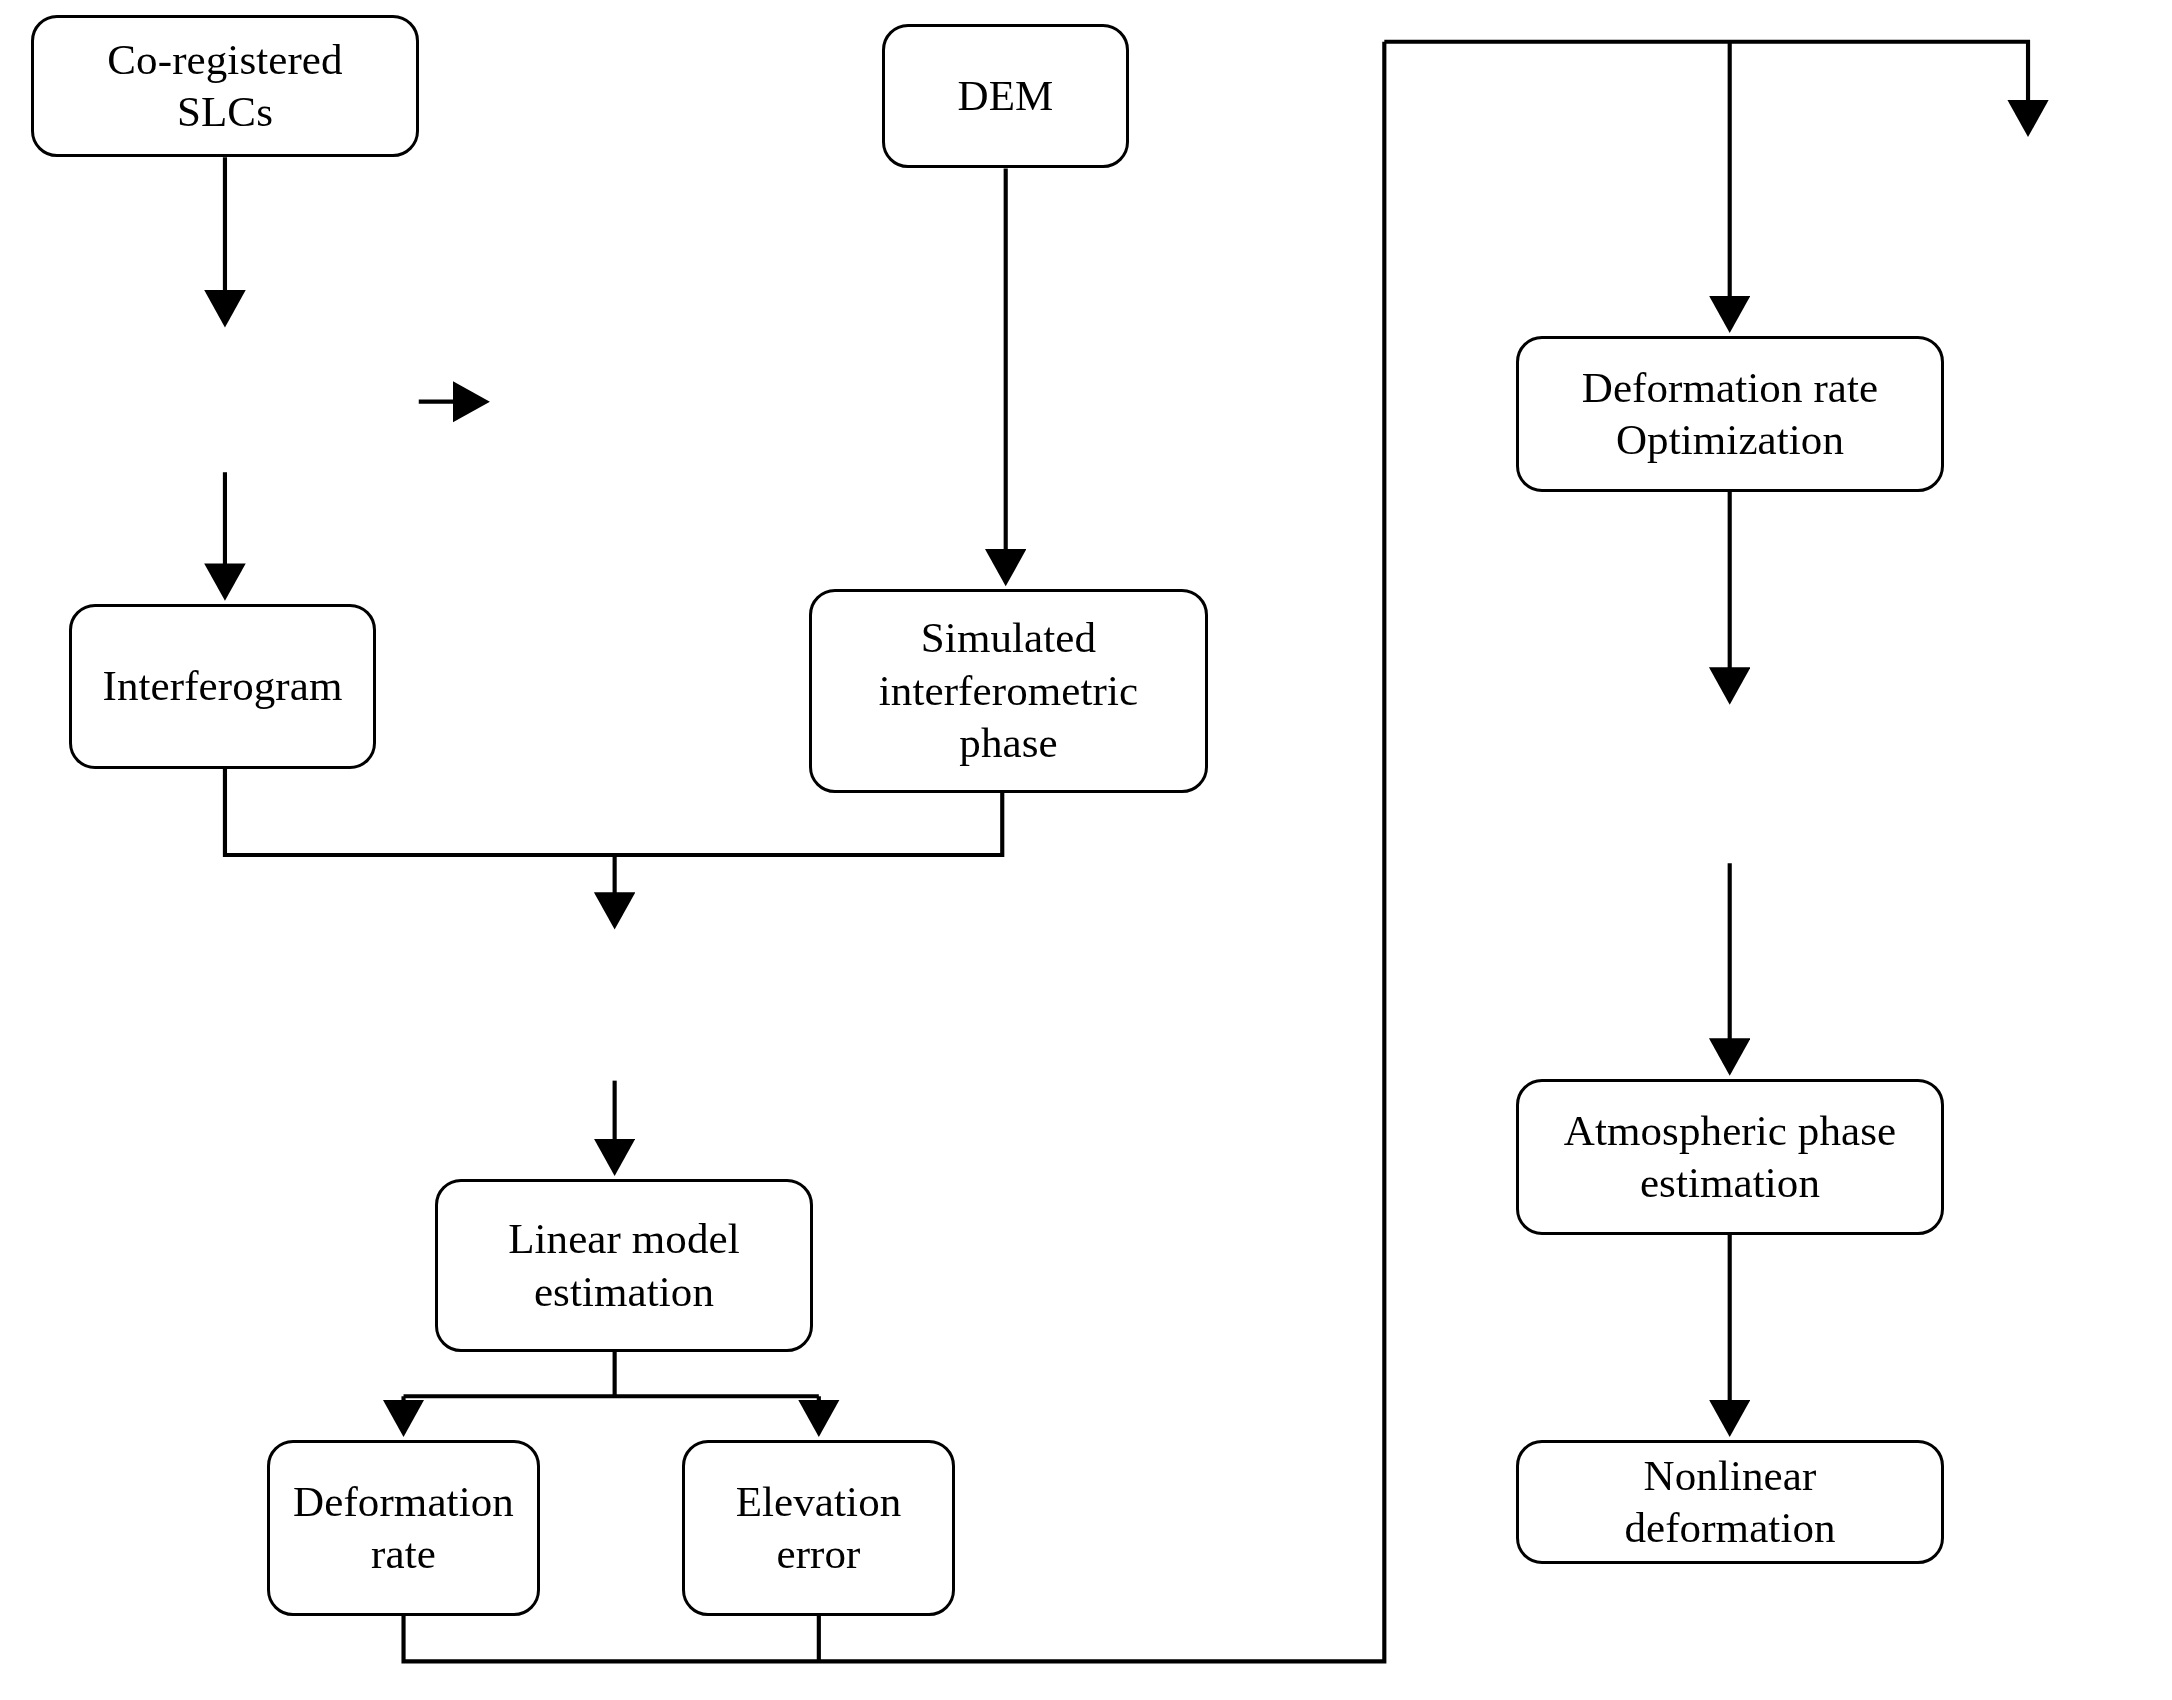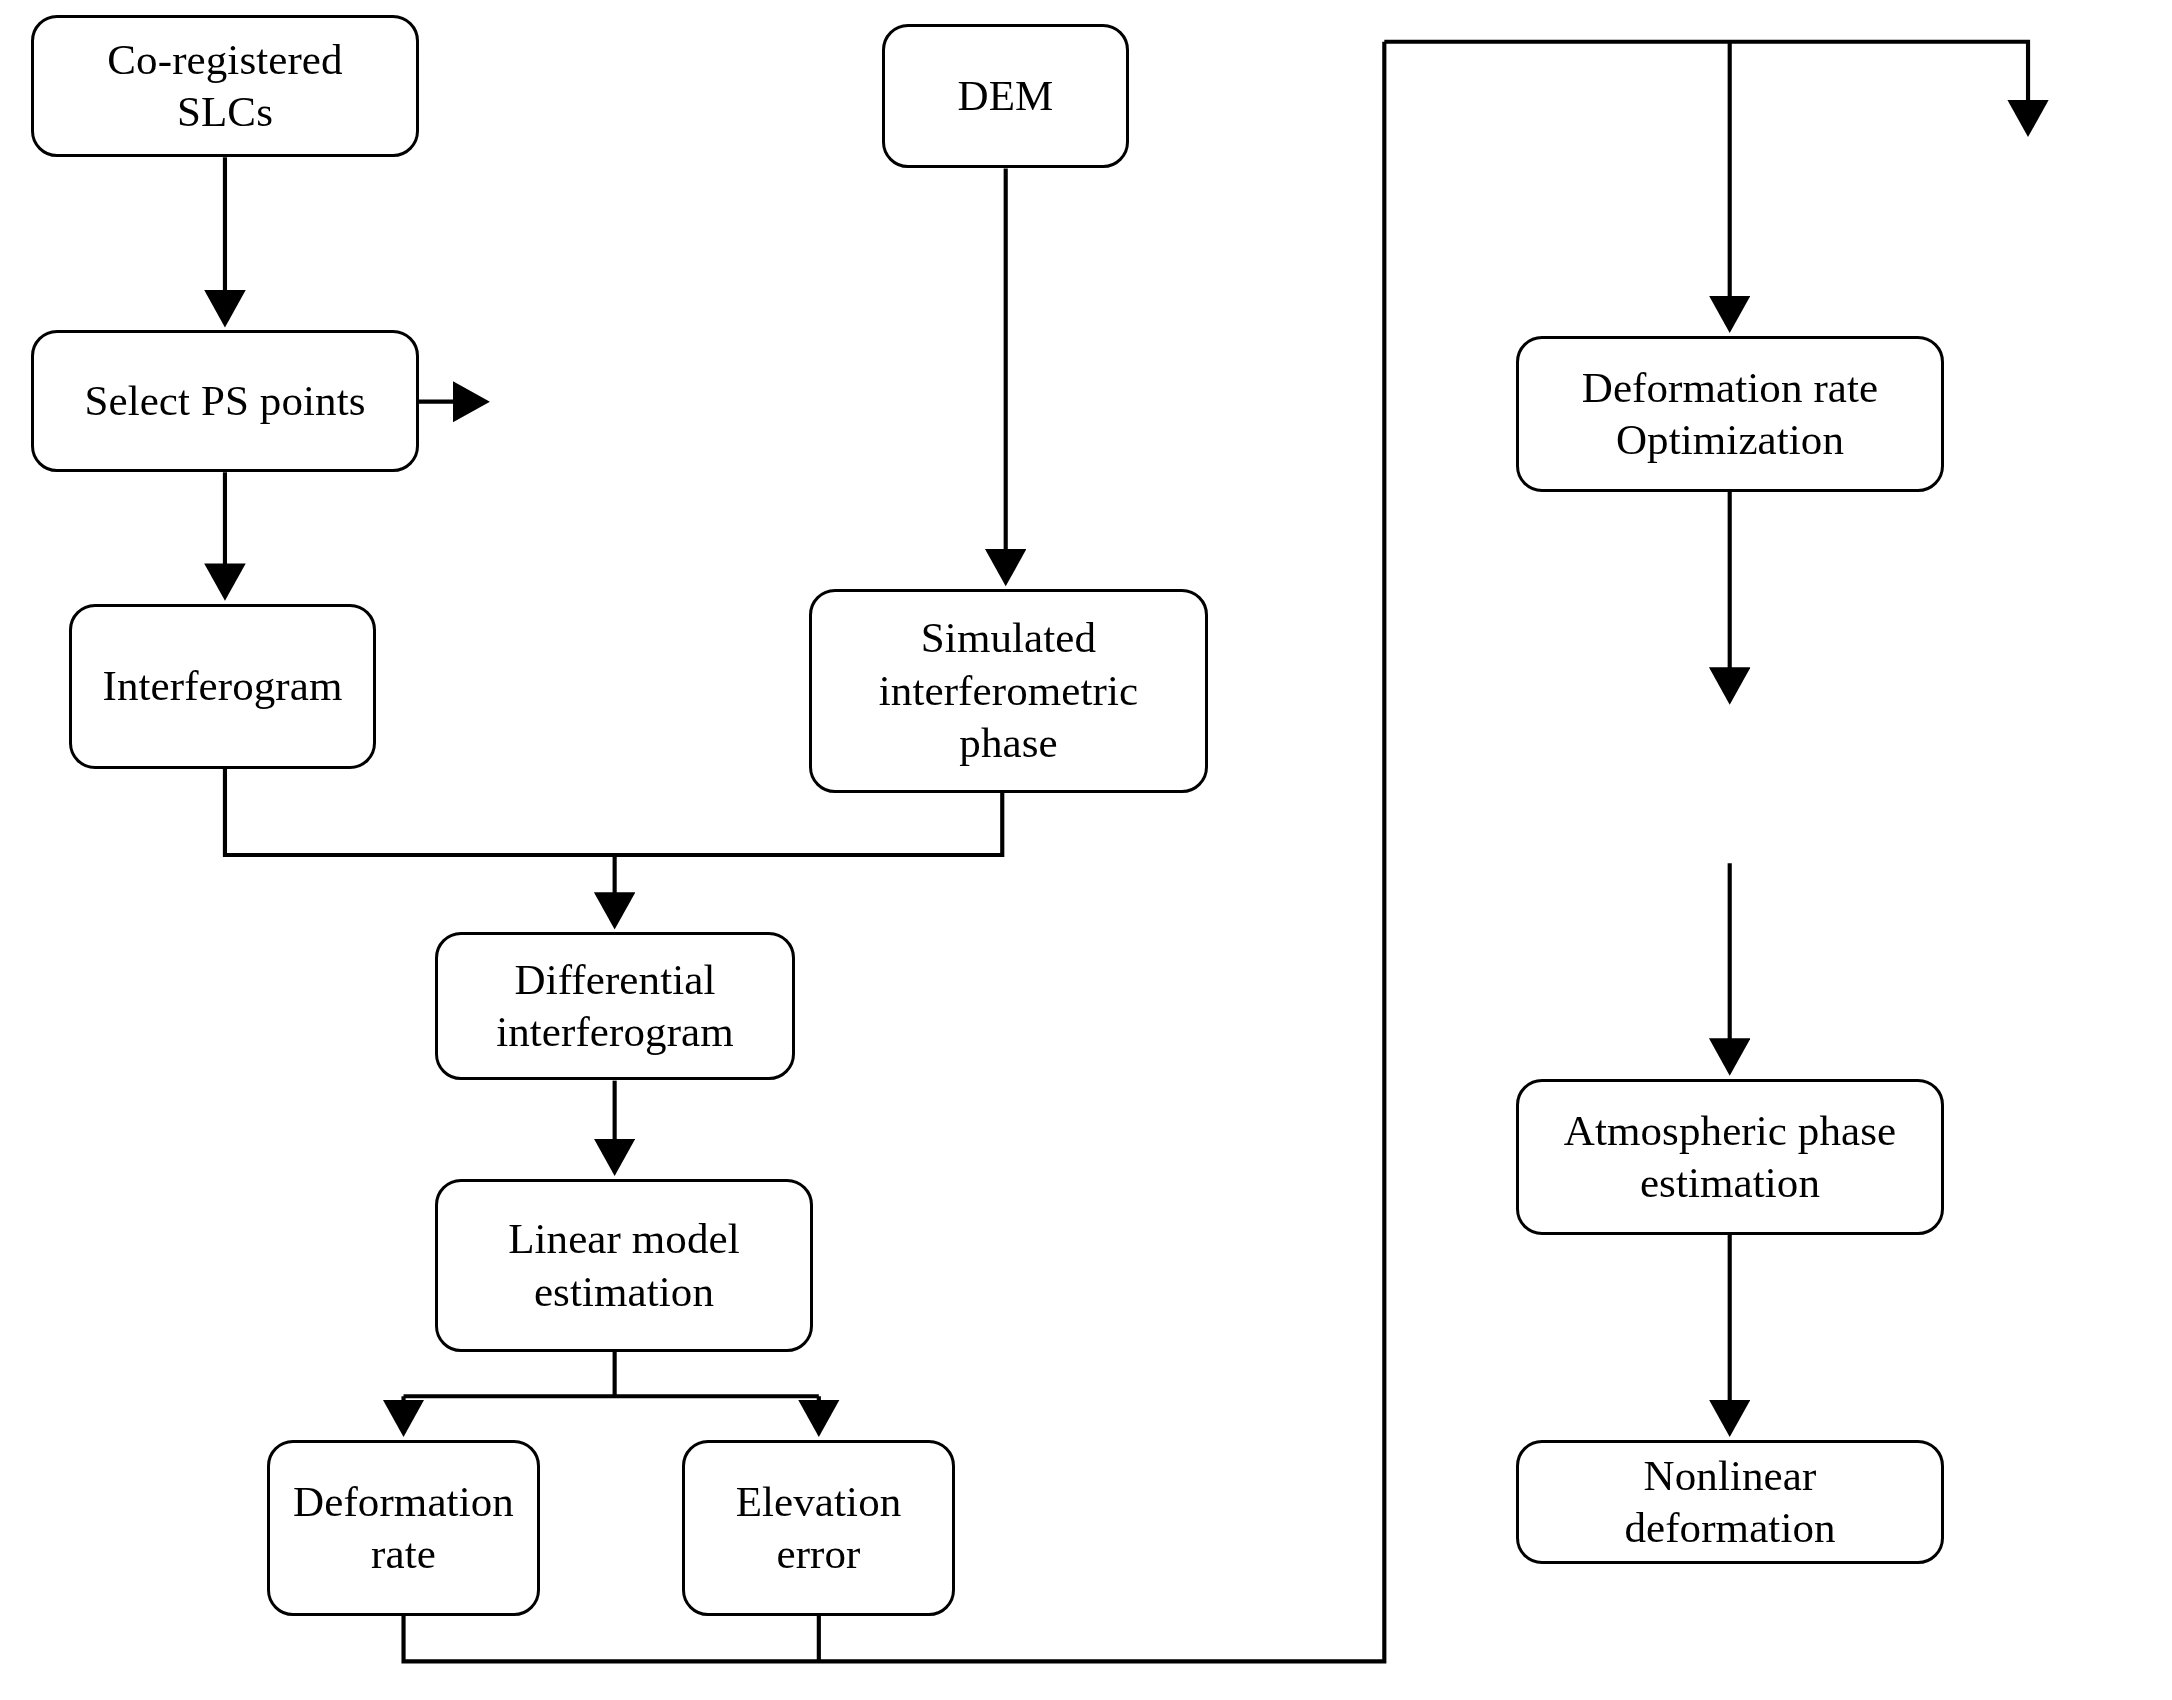--- a/index.html
+++ b/index.html
@@ -86,35 +86,32 @@
       <path d="M2499,1783 L2499,2065" marker-end="url(#ah)"></path>
     </g>
   </svg>
 
   <div class="node" style="left:882px;top:24px;   width:247px; height:144px;">DEM</div>
 
   <div class="node" style="left:31px;  top:15.2px;   width:388px; height:142px;">Co-registered
 SLCs</div>
 
 
-  <div class="node" style="left:31px;  top:330px;  width:388px; height:142px;">Select PS points</div>
 
 
   <div class="node" style="left:1516px;top:336px;  width:428px; height:156px;">Deformation rate
 Optimization</div>
 
   <div class="node" style="left:69px; top:604px;  width:307px; height:165px;">Interferogram</div>
 
   <div class="node" style="left:809px;top:589px;  width:399px; height:204px;">Simulated
 interferometric
 phase</div>
 
 
-  <div class="node" style="left:435px; top:932px; width:360px; height:148px;">Differential
-interferogram</div>
 
   <div class="node" style="left:1516px;top:1079px; width:428px; height:156px;">Atmospheric phase
 estimation</div>
 
   <div class="node" style="left:435px; top:1179px; width:378px; height:173px;">Linear model
 estimation</div>
 
   <div class="node" style="left:267px; top:1440px; width:273px; height:176px;">Deformation
 rate</div>
 

